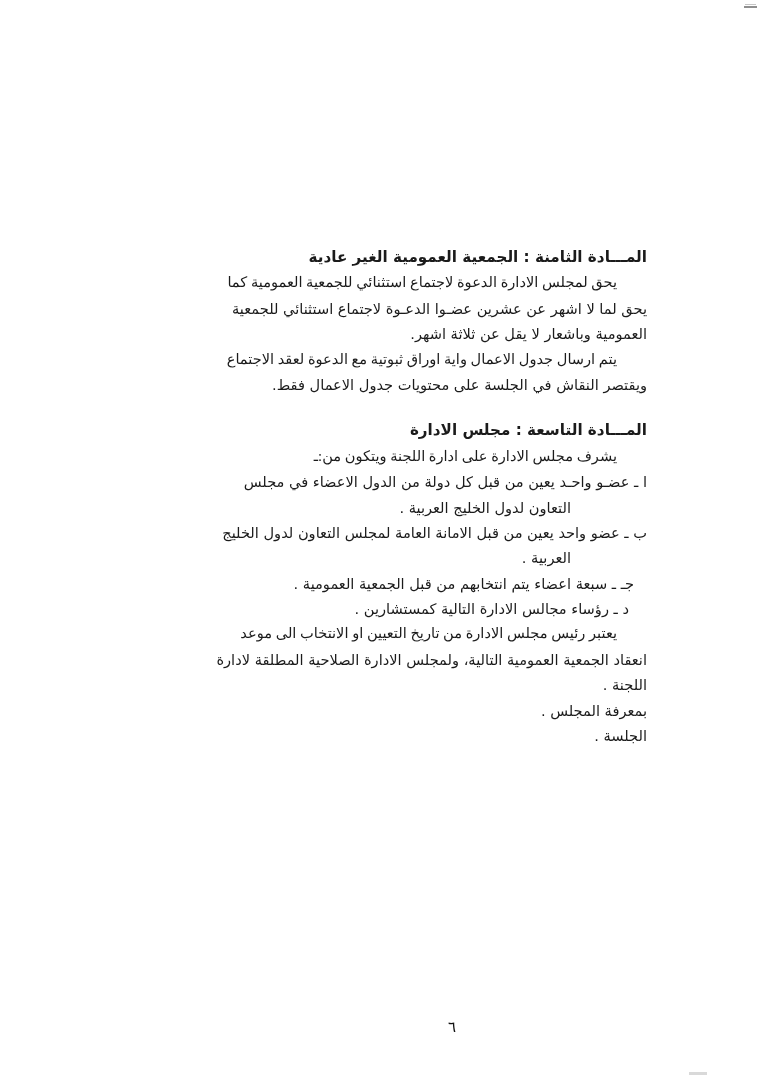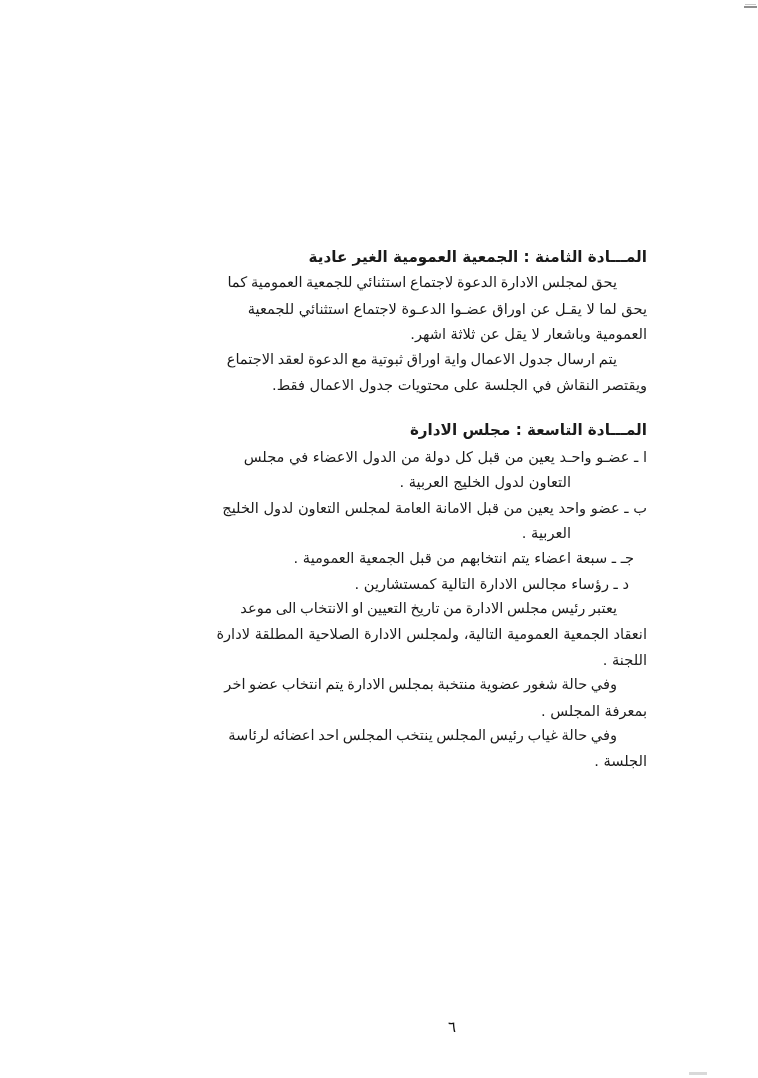--- a/index.html
+++ b/index.html
@@ -85,42 +85,41 @@
 
   <div class="scan-artifact-top">
     <div class="bar-light"></div>
     <div class="bar-dark"></div>
   </div>
 
   <div class="content">
 
     <div class="line heading">المـــادة الثامنة : الجمعية العمومية الغير عادية</div>
     <div class="line indent">يحق لمجلس الادارة الدعوة لاجتماع استثنائي للجمعية العمومية كما</div>
-    <div class="line">يحق لما لا يقـل عن اوراق عضـوا الدعـوة لاجتماع استثنائي للجمعية</div>
+    <div class="line">يحق لما لا اشهر عن عشرين عضـوا الدعـوة لاجتماع استثنائي للجمعية</div>
     <div class="line">العمومية وباشعار لا يقل عن ثلاثة اشهر.</div>
     <div class="line indent">يتم ارسال جدول الاعمال واية اوراق ثبوتية مع الدعوة لعقد الاجتماع</div>
     <div class="line">ويقتصر النقاش في الجلسة على محتويات جدول الاعمال فقط.</div>
 
     <div class="section-gap"></div>
 
     <div class="line heading">المـــادة التاسعة : مجلس الادارة</div>
+    <div class="line indent">يشرف مجلس الادارة على ادارة اللجنة ويتكون من:ـ</div>
 
     <div class="line">ا ـ عضـو واحـد يعين من قبل كل دولة من الدول الاعضاء في مجلس</div>
     <div class="line hang">التعاون لدول الخليج العربية .</div>
     <div class="line">ب ـ عضو واحد يعين من قبل الامانة العامة لمجلس التعاون لدول الخليج</div>
     <div class="line hang">العربية .</div>
     <div class="line inset-c">جـ ـ سبعة اعضاء يتم انتخابهم من قبل الجمعية العمومية .</div>
     <div class="line inset-d">د ـ رؤساء مجالس الادارة التالية كمستشارين .</div>
 
     <div class="line indent">يعتبر رئيس مجلس الادارة من تاريخ التعيين او الانتخاب الى موعد</div>
     <div class="line">انعقاد الجمعية العمومية التالية، ولمجلس الادارة الصلاحية المطلقة لادارة</div>
     <div class="line">اللجنة .</div>
-    <div class="line indent">وفي حالة شغور عضوية منتخبة بمجلس الادارة يتم انتخاب عضو اخر</div>
     <div class="line">بمعرفة المجلس .</div>
-    <div class="line indent">وفي حالة غياب رئيس المجلس ينتخب المجلس احد اعضائه لرئاسة</div>
     <div class="line">الجلسة .</div>
 
   </div>
 
   <div class="page-number">٦</div>
 
   <div class="scan-artifact-bottom"></div>
 
 </div>
 

